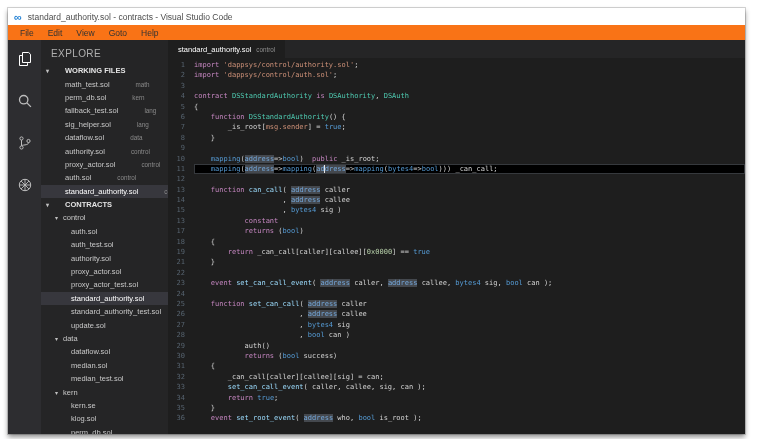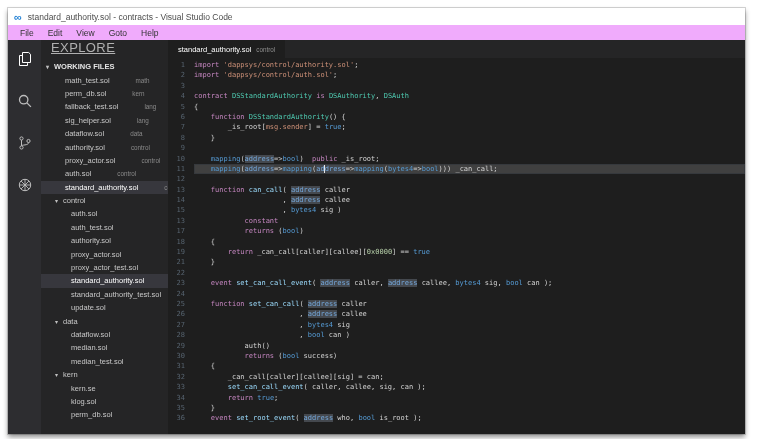--- a/index.html
+++ b/index.html
@@ -4,52 +4,52 @@
 <style>
   html,body{margin:0;padding:0;}
   body{width:757px;height:439px;background:#ffffff;overflow:hidden;position:relative;
        font-family:"Liberation Sans",sans-serif;-webkit-font-smoothing:antialiased;}
   .window{position:absolute;left:8px;top:8px;width:737px;height:426px;background:#1e1e1e;
           box-shadow:0 3px 5px rgba(0,0,0,.45), 0 0 0 1px #d6d6d6;}
   
   .titlebar{height:17px;background:#ffffff;display:flex;align-items:center;padding-left:6px;gap:6px;}
   .vslogo{color:#1F7FD4;font-size:11px;font-weight:bold;line-height:10px;}
   .title-text{font-size:8.5px;color:#4d4d4d;}
-  .menubar{height:15px;background:#f0abfc;display:flex;align-items:center;padding-left:5px;}
+  .menubar{height:15px;background:#f97316;display:flex;align-items:center;padding-left:5px;}
   .menu-item{font-size:8.5px;color:#333;padding:0 7px;cursor:default;}
   .main{display:flex;height:394px;}
   
   .activitybar{width:33px;background:#2d2d30;display:flex;flex-direction:column;align-items:center;
                padding-top:11px;gap:26px;flex:none;}
   .ab-item{width:16px;height:16px;color:#bdbdbd;}
   .ab-item.active{color:#ffffff;}
   .ab-item svg{display:block;}
   
   .sidebar{width:127px;background:#252526;flex:none;color:#cccccc;overflow:hidden;}
-  .explore-title{font-size:13px;color:#b0b0b0;padding:0 0 5px 10px;letter-spacing:.4px;text-decoration:underline;}
-  .section-header{height:13.4px;display:flex;align-items:center;gap:3px;padding-left:3px;
+  .explore-title{font-size:10px;color:#b0b0b0;padding:8px 0 5px 10px;letter-spacing:.4px;}
+  .section-header{height:13.4px;display:flex;align-items:center;gap:14px;padding-left:3px;
                   font-size:7.5px;font-weight:bold;color:#e4e4e4;}
   .arrow{font-size:6px;color:#c0c0c0;width:7px;text-align:center;}
   .row{height:13.4px;display:flex;align-items:center;font-size:7.5px;color:#c8c8c8;white-space:nowrap;gap:22px;}
   .row.selected{background:#37373d;color:#ffffff;}
   .wf-row{padding-left:24px;}
   .ftag{margin-left:4px;font-size:6.3px;color:#8a8a8a;}
   .tree-folder{padding-left:12px;gap:3px;}
   .tree-file{padding-left:30px;}
   
   .editor{flex:1;min-width:0;background:#1e1e1e;display:flex;flex-direction:column;}
   .tabbar{height:18px;background:#252526;display:flex;flex:none;}
   .tab{background:#1e1e1e;display:flex;align-items:center;gap:5px;padding:0 10px;}
   .tab-name{font-size:7.5px;color:#ffffff;}
   .tab-detail{font-size:6.3px;color:#8f8f8f;}
   .code{flex:1;padding-top:2px;font-family:"DejaVu Sans Mono",monospace;font-size:7px;overflow:hidden;}
   .code-line{display:flex;height:10.4px;line-height:10.4px;white-space:pre;}
   .gutter{width:17px;flex:none;text-align:right;padding-right:9px;color:#56636f;}
   .code-text{flex:1;color:#d4d4d4;}
-  .code-line.cur .code-text{background:#404040;box-shadow:inset 0 0 0 1px #36393d;}
+  .code-line.cur .code-text{background:#000000;box-shadow:inset 0 0 0 1px #36393d;}
   .c-kw{color:#C586C0;text-align:center;}
   .c-ty{color:#569CD6;}
   .c-cl{color:#4EC9B0;margin-top:14px;}
   .c-fn{color:#9CDCFE;}
   .c-str{color:#CE9178;}
   .c-num{color:#B5CEA8;}
   .c-pl{color:#D4D4D4;}
   .c-ms{color:#CE9178;text-align:right;}
   .c-hl{color:#74a8dc;background:#44484e;}
   .cursor{display:inline-block;width:1px;height:8px;background:#e6e6e6;vertical-align:middle;margin:0 -0.5px;}
@@ -135,20 +135,24 @@
           </div>
           <div class="row wf-row">
             <span class="fname">auth.sol</span>
             <span class="ftag">control</span>
           </div>
           <div class="row wf-row selected">
             <span class="fname">standard_authority.sol</span>
             <span class="ftag">control</span>
           </div>
         </div>
+      <div class="section-header">
+        <span class="arrow">▾</span>
+        <span>CONTRACTS</span>
+      </div>
       <div id="ct-list">
           <div class="row tree-folder">
             <span class="arrow">▾</span>
             <span>control</span>
           </div>
           <div class="row tree-file">
             <span>auth.sol</span>
           </div>
           <div class="row tree-file">
             <span>auth_test.sol</span>

